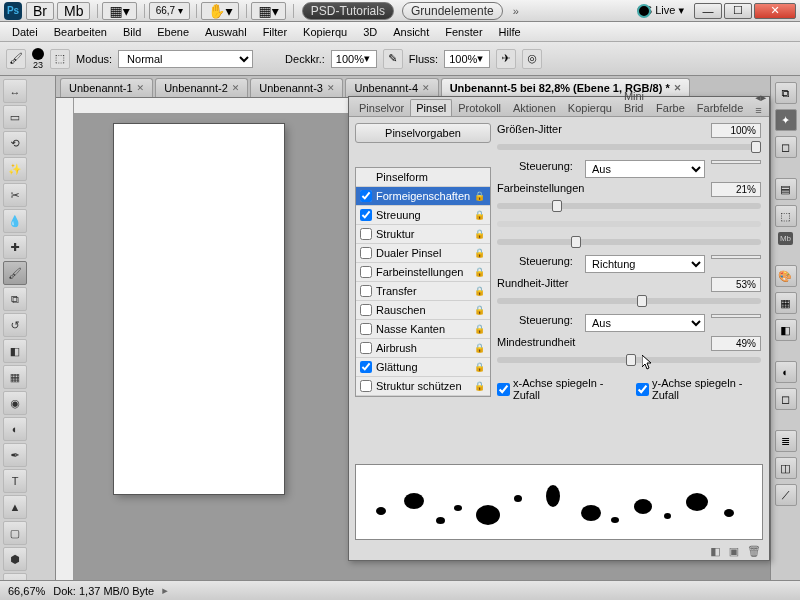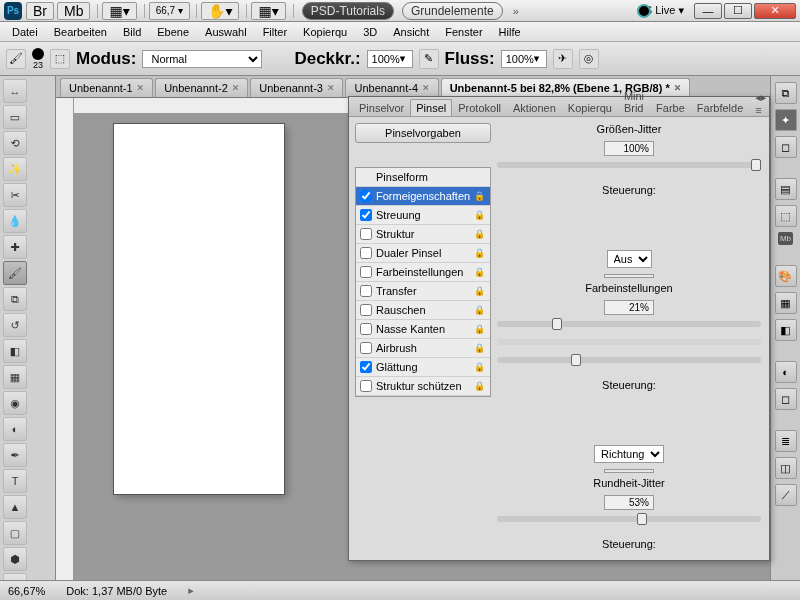--- a/index.html
+++ b/index.html
@@ -19,28 +19,28 @@
 .titlebar .cslive { margin-right: 8px; display:flex; align-items:center; gap:4px; }
 .titlebar .cslive .dot { width:14px; height:14px; border-radius:50%; border:2px solid #4aa; }
 
 
 .menubar { background: linear-gradient(#f4f4f4,#e0e0e0); height: 20px; display: flex; align-items: center; padding: 0 4px; border-bottom: 1px solid #aaa; }
 .menubar span { padding: 0 8px; }
 
 
 .optbar { background: linear-gradient(#e8e8e8,#d0d0d0); height: 34px; display: flex; align-items: center; padding: 0 6px; border-bottom: 1px solid #888; gap: 6px; }
 .optbar .brush-dot { width:12px; height:12px; background:#000; border-radius:50%; }
-.optbar label { font-size: 17px; font-weight: bold; }
+.optbar label { font-size: 11px; }
 .optbar select, .optbar .numbox { border: 1px solid #999; background: white; padding: 1px 4px; height: 18px; }
 .optbar .numbox { width: 46px; display:flex; align-items:center; }
 .optbar .smallicon { width:20px; height:20px; border:1px solid #bbb; background:#e0e0e0; border-radius:2px; display:flex; align-items:center; justify-content:center; }
 
 
 .mainarea { position: absolute; top: 76px; bottom: 20px; left: 0; right: 0; display: flex; }
-.statusbar { position: absolute; bottom: 0; left: 0; right: 0; height: 20px; background: linear-gradient(#e6e6e6,#cccccc); border-top: 1px solid #888; display: flex; align-items: center; padding: 0 8px; gap: 21px; font-size: 11px; }
+.statusbar { position: absolute; bottom: 0; left: 0; right: 0; height: 20px; background: linear-gradient(#e6e6e6,#cccccc); border-top: 1px solid #888; display: flex; align-items: center; padding: 0 8px; gap: 8px; font-size: 11px; }
 
 
 .toolbox { width: 56px; background: #d0d0d0; border-right: 1px solid #888; display: flex; flex-wrap: wrap; padding: 2px; align-content: flex-start; }
 .toolbox .tool { width: 24px; height: 24px; border: 1px solid #b8b8b8; background: linear-gradient(#e4e4e4,#c8c8c8); margin: 1px; display: flex; align-items: center; justify-content: center; font-size: 11px; color:#333; border-radius:2px; }
 .toolbox .tool.active { background: linear-gradient(#c0c0c0,#a0a0a0); border-color:#777; }
 
 
 .docarea { flex: 1; background: #9a9a9a; position: relative; display:flex; flex-direction:column; }
 .doctabs { height: 22px; background: #c0c0c0; display: flex; align-items: flex-end; padding: 0 4px; gap: 2px; border-bottom:1px solid #777; }
 .doctab { padding: 3px 8px; background: linear-gradient(#dcdcdc,#c4c4c4); border: 1px solid #999; border-bottom:none; border-radius: 3px 3px 0 0; display:flex; align-items:center; gap:4px; font-size:10px; }
@@ -67,21 +67,21 @@
 .brushpanel .leftcol { width:136px; display:flex; flex-direction:column; gap:4px; }
 .brushpanel .presetbtn { border:1px solid #999; background:linear-gradient(#f0f0f0,#d8d8d8); padding:3px 6px; border-radius:3px; text-align:center; }
 .brushpanel .optlist { border:1px solid #999; background:#ececec; padding:0; margin-top:20px; }
 .brushpanel .optrow { display:flex; align-items:center; padding:3px 4px; border-bottom:1px solid #d0d0d0; gap:4px; }
 .brushpanel .optrow.selected { background:#3470c8; color:white; }
 .brushpanel .optrow .lock { margin-left:auto; font-size:9px; color:#888; }
 .brushpanel .optrow.selected .lock { color:#cce; }
 .brushpanel .optrow input[type=checkbox] { width:12px; height:12px; }
 
 .brushpanel .rightcol { flex:1; display:flex; flex-direction:column; gap:4px; padding-right:2px; }
-.proprow { display:flex; align-items:center; gap:6px;flex-direction:column; }
+.proprow { display:flex; align-items:flex-start; gap:6px; }
 .proprow label { flex:1; }
 .proprow .valbox { width:50px; border:1px solid #999; background:#f0f0f0; padding:1px 4px; text-align:right; font-size:10px; }
 .proprow .valbox.empty { background:#e8e8e8; }
 .proprow select { border:1px solid #999; background:white; padding:1px 2px; flex:1; height:18px; }
 .slider { height:6px; background:#c8c8c8; border-radius:3px; position:relative; margin:2px 0 6px 0; }
 .slider .thumb { width:10px; height:12px; background:#eee; border:1px solid #666; border-radius:2px; position:absolute; top:-3px; }
 .disabled { color:#a0a0a0; }
 .checkrow { display:flex; gap:14px; margin-top:4px; font-size:10px; }
 .checkrow label { display:flex; align-items:center; gap:3px; }
 
@@ -135,21 +135,21 @@
 </div>
 
 <div class="optbar">
   <div class="smallicon">🖌</div>
   <div style="display:flex;flex-direction:column;align-items:center;">
     <div class="brush-dot"></div>
     <span style="font-size:9px;">23</span>
   </div>
   <div class="smallicon">⬚</div>
   <label>Modus:</label>
-  <select style="width:120px;"><option>Normal</option></select>
+  <select style="width:135px;"><option>Normal</option></select>
   <div style="width:20px;"></div>
   <label>Deckkr.:</label>
   <div class="numbox"><span>100%</span> ▾</div>
   <div class="smallicon">✎</div>
   <label>Fluss:</label>
   <div class="numbox"><span>100%</span> ▾</div>
   <div class="smallicon">✈</div>
   <div class="smallicon">◎</div>
 </div>
 
@@ -373,20 +373,30 @@
           <label>Mindestrundheit</label>
           <div class="valbox">49%</div>
         </div>
       <div class="slider" style="position:relative;">
           <div class="thumb" style="left:49%;"></div>
         <svg class="cursor-arrow" style="left:55%;top:-2px;" viewBox="0 0 12 16">
             <path d="M0 0 L0 12 L3 9 L5 14 L7 13 L5 8 L9 8 Z" fill="white" stroke="black" stroke-width="1"></path>
           </svg>
       </div>
 
+      <div class="checkrow">
+        <label>
+            <input type="checkbox" checked="" style=""> 
+            <span>x-Achse spiegeln - Zufall</span>
+          </label>
+        <label>
+            <input type="checkbox" checked="" style=""> 
+            <span>y-Achse spiegeln - Zufall</span>
+          </label>
+      </div>
     </div>
   </div>
 
   <div class="preview">
     <div class="dot" style="width:10px;height:8px;left:20px;top:42px;"></div>
     <div class="dot" style="width:20px;height:16px;left:48px;top:28px;"></div>
     <div class="dot" style="width:9px;height:7px;left:80px;top:52px;"></div>
     <div class="dot" style="width:8px;height:6px;left:98px;top:40px;"></div>
     <div class="dot" style="width:24px;height:20px;left:120px;top:40px;"></div>
     <div class="dot" style="width:8px;height:7px;left:158px;top:30px;"></div>

